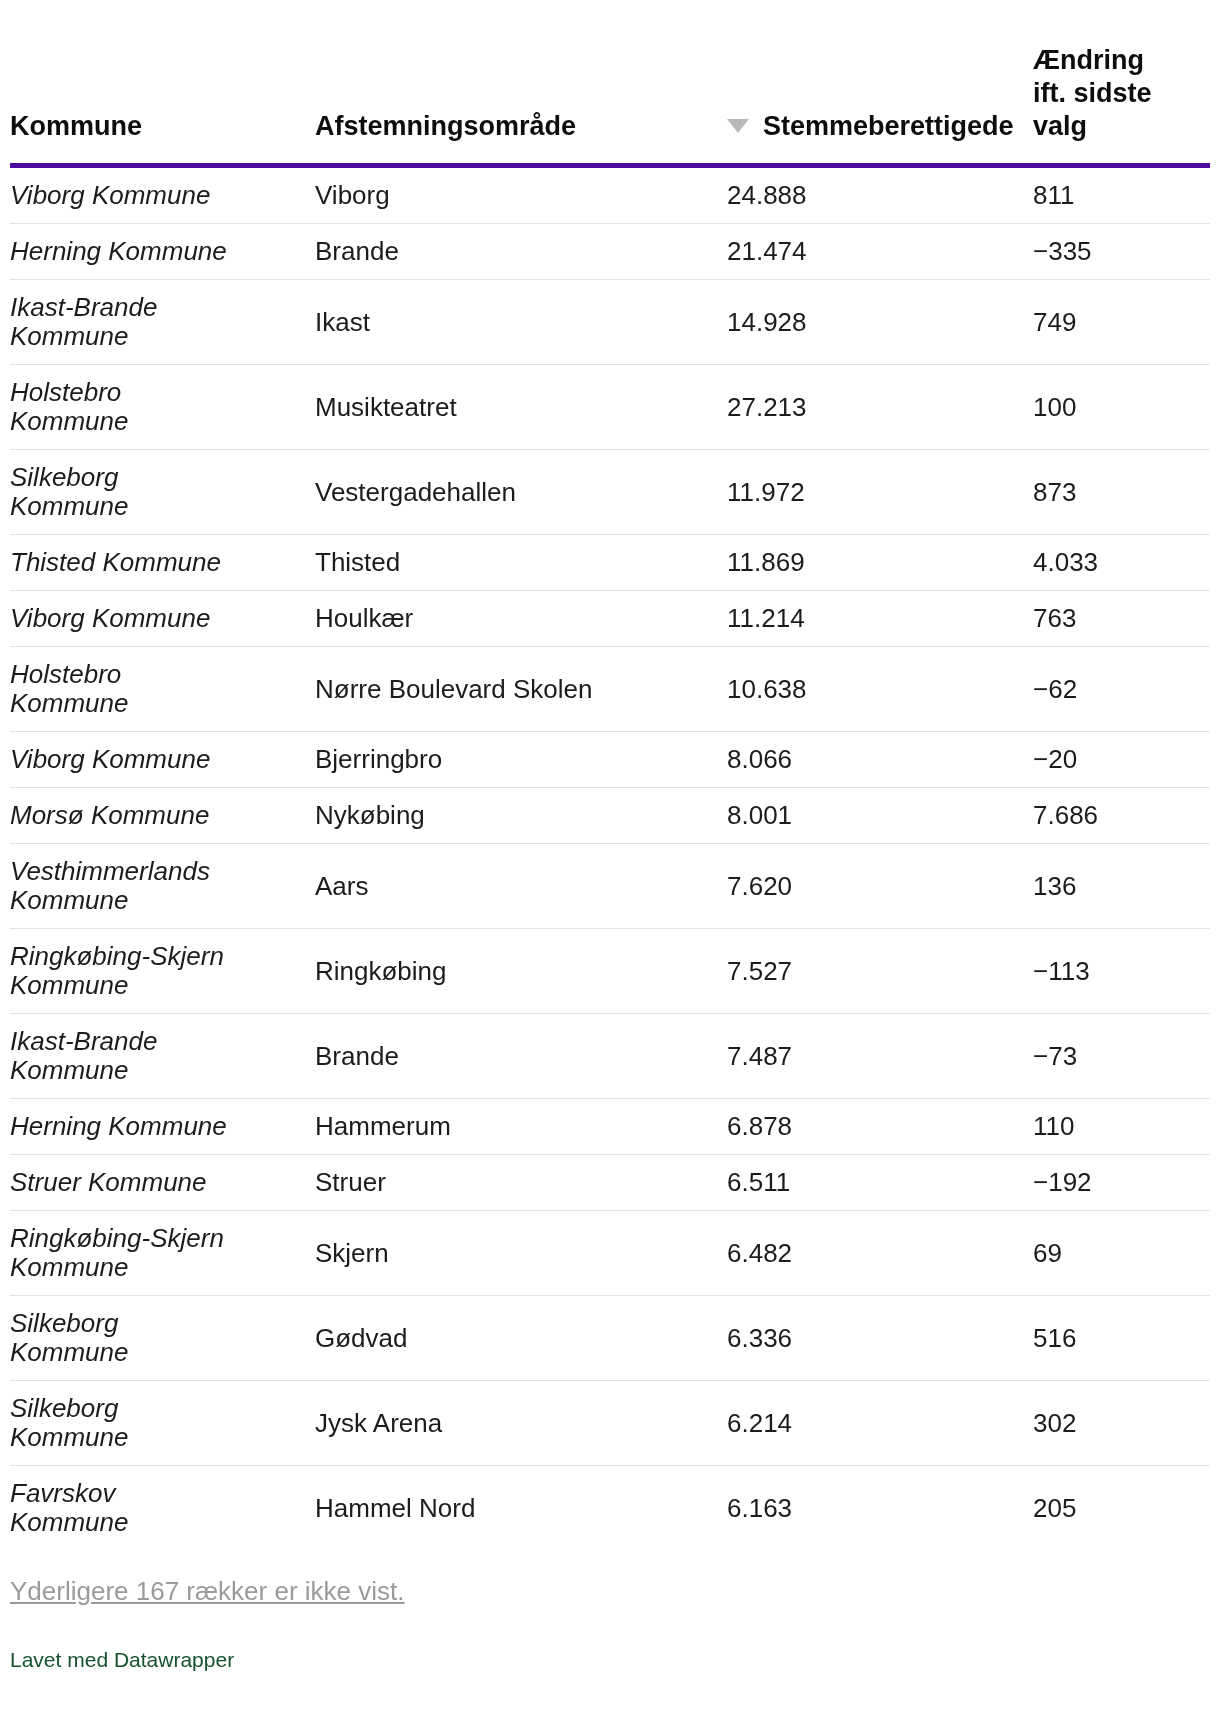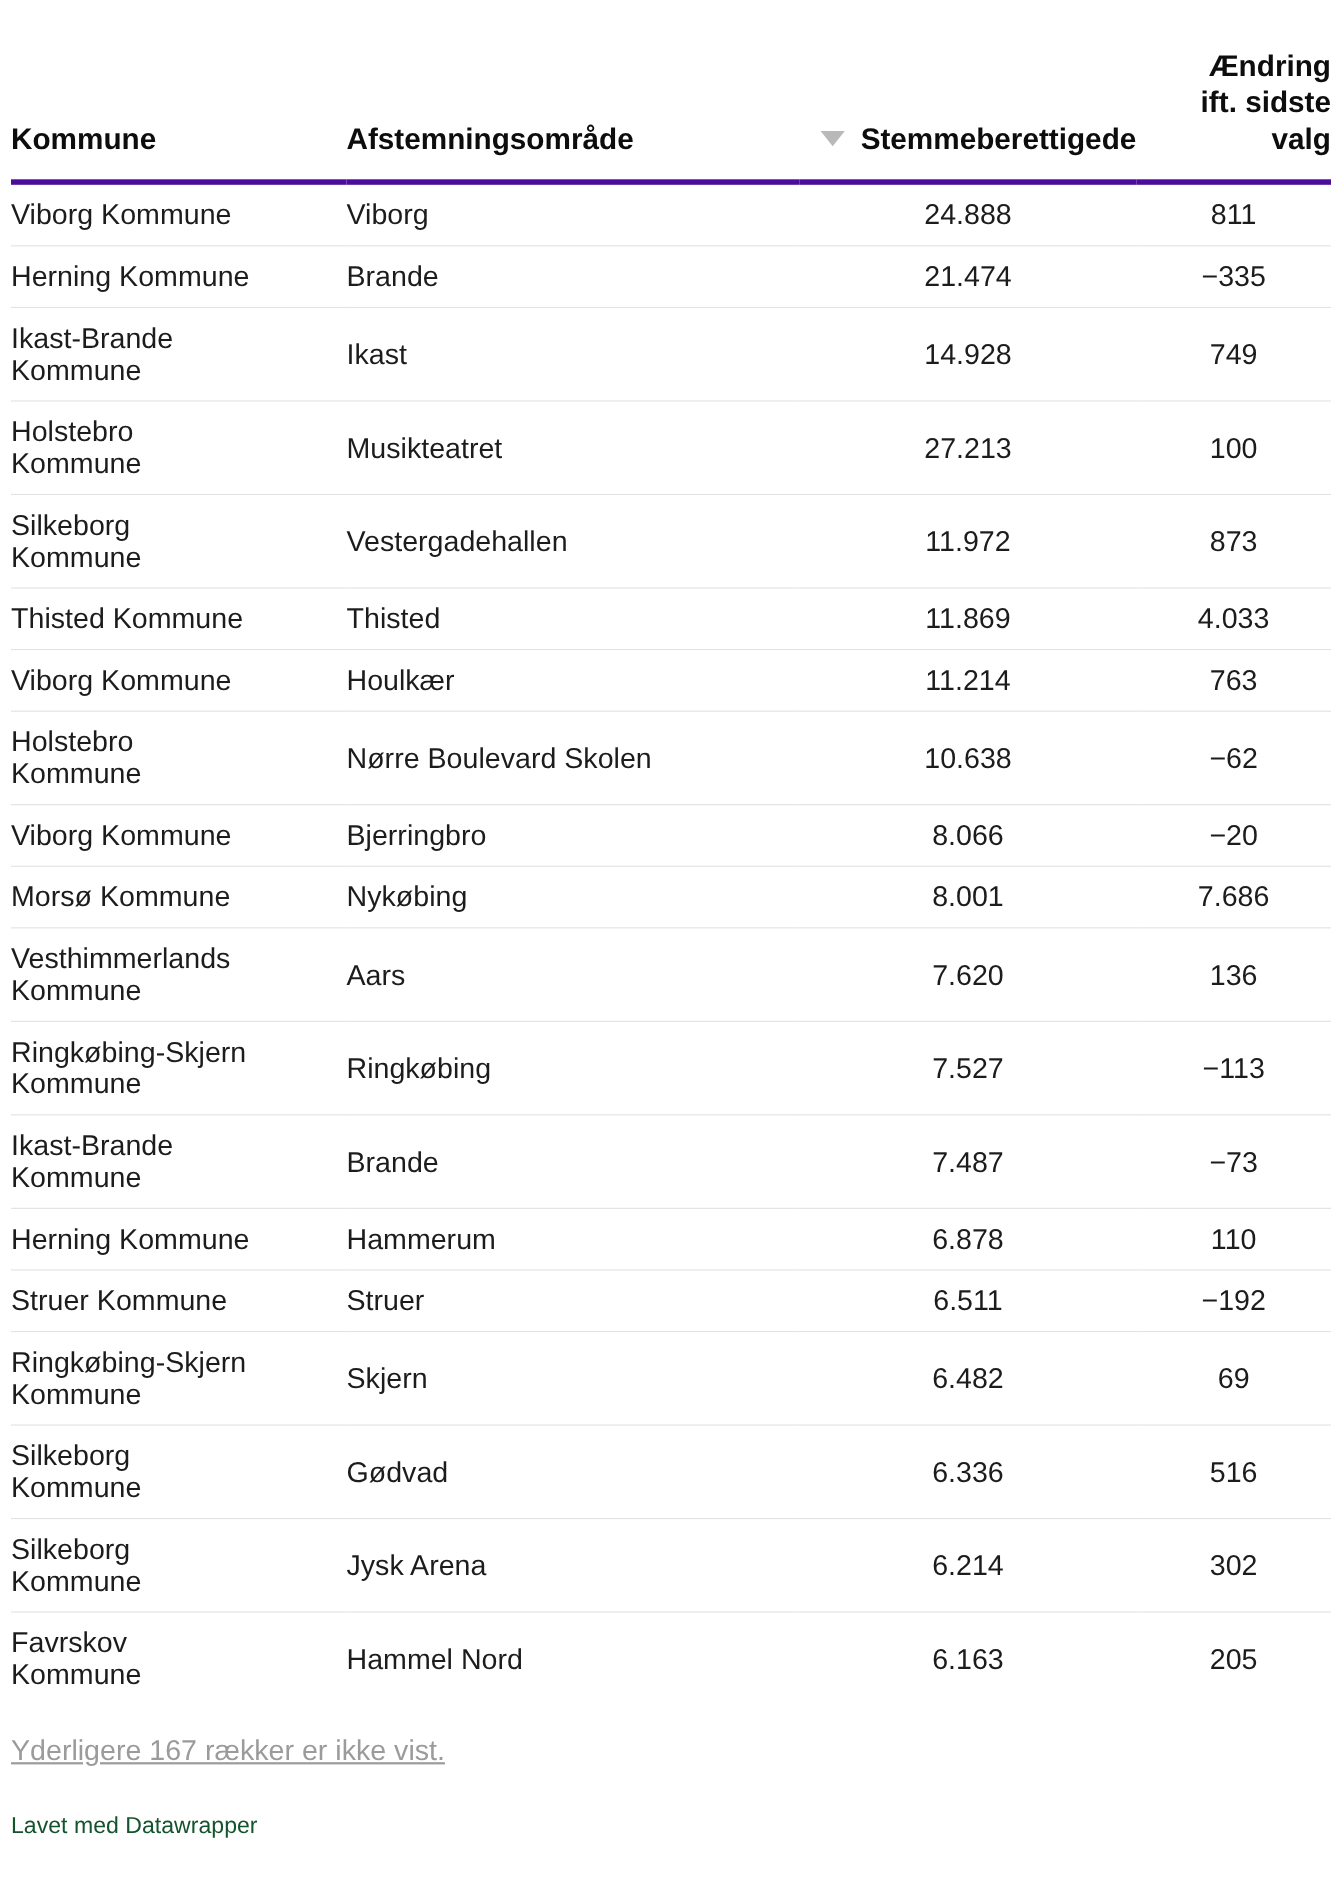--- a/index.html
+++ b/index.html
@@ -25,21 +25,21 @@
     vertical-align: bottom;
     font-size: 27px;
     line-height: 33px;
     font-weight: bold;
     color: #0d0d0d;
     padding: 0 0 20px 0;
     border-bottom: 5px solid #4a0d9e;
     cursor: pointer;
   }
   thead th.al { text-align: left; }
-  thead th.ar { text-align: right; }
+  thead th.ar { text-align: left; }
   .sort-tri {
     display: inline-block;
     width: 0; height: 0;
     border-left: 11px solid transparent;
     border-right: 11px solid transparent;
     border-top: 14px solid #b9b9b9;
     margin-right: 14px;
     vertical-align: baseline;
     position: relative;
     top: -2px;
@@ -47,23 +47,23 @@
   .hline { display: block; }
   tbody td {
     font-size: 26px;
     line-height: 29px;
     padding: 13px 0;
     vertical-align: middle;
     border-bottom: 1px solid #e2e2e2;
     color: #1c1c1c;
   }
   tbody tr:last-child td { border-bottom: none; }
-  td.c-kommune { white-space: pre-line; padding-right: 20px; }
+  td.c-kommune { white-space: pre-line; padding-right: 20px; font-style: italic; }
   td.c-omraade { padding-right: 20px; margin-left: 41px; }
-  td.c-num { text-align: center; }
+  td.c-num { text-align: left; }
   .row-note {
     margin-top: 26px;
     font-size: 26px;
     line-height: 31px;
     color: #9b9b9b;
     text-decoration: underline;
   }
   .attribution {
     margin-top: 40px;
     font-size: 21px;

